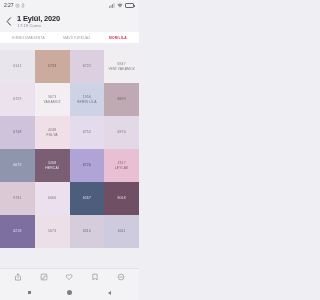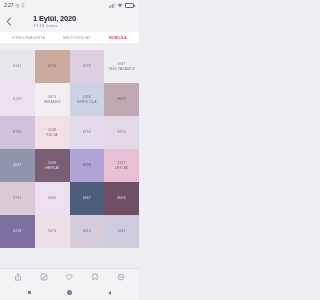--- a/index.html
+++ b/index.html
@@ -81,21 +81,21 @@
   }
 
   
   .header {
     flex: 0 0 21px;
     background: #f3f2f5;
     display: flex;
     align-items: center;
     padding: 0 4px;
     box-sizing: border-box;
-    gap: 19px;
+    gap: 3px;
   }
   .back-btn {
     width: 9px;
     height: 13px;
     display: flex;
     align-items: center;
     justify-content: center;
     flex: 0 0 auto;
     cursor: pointer;
   }

